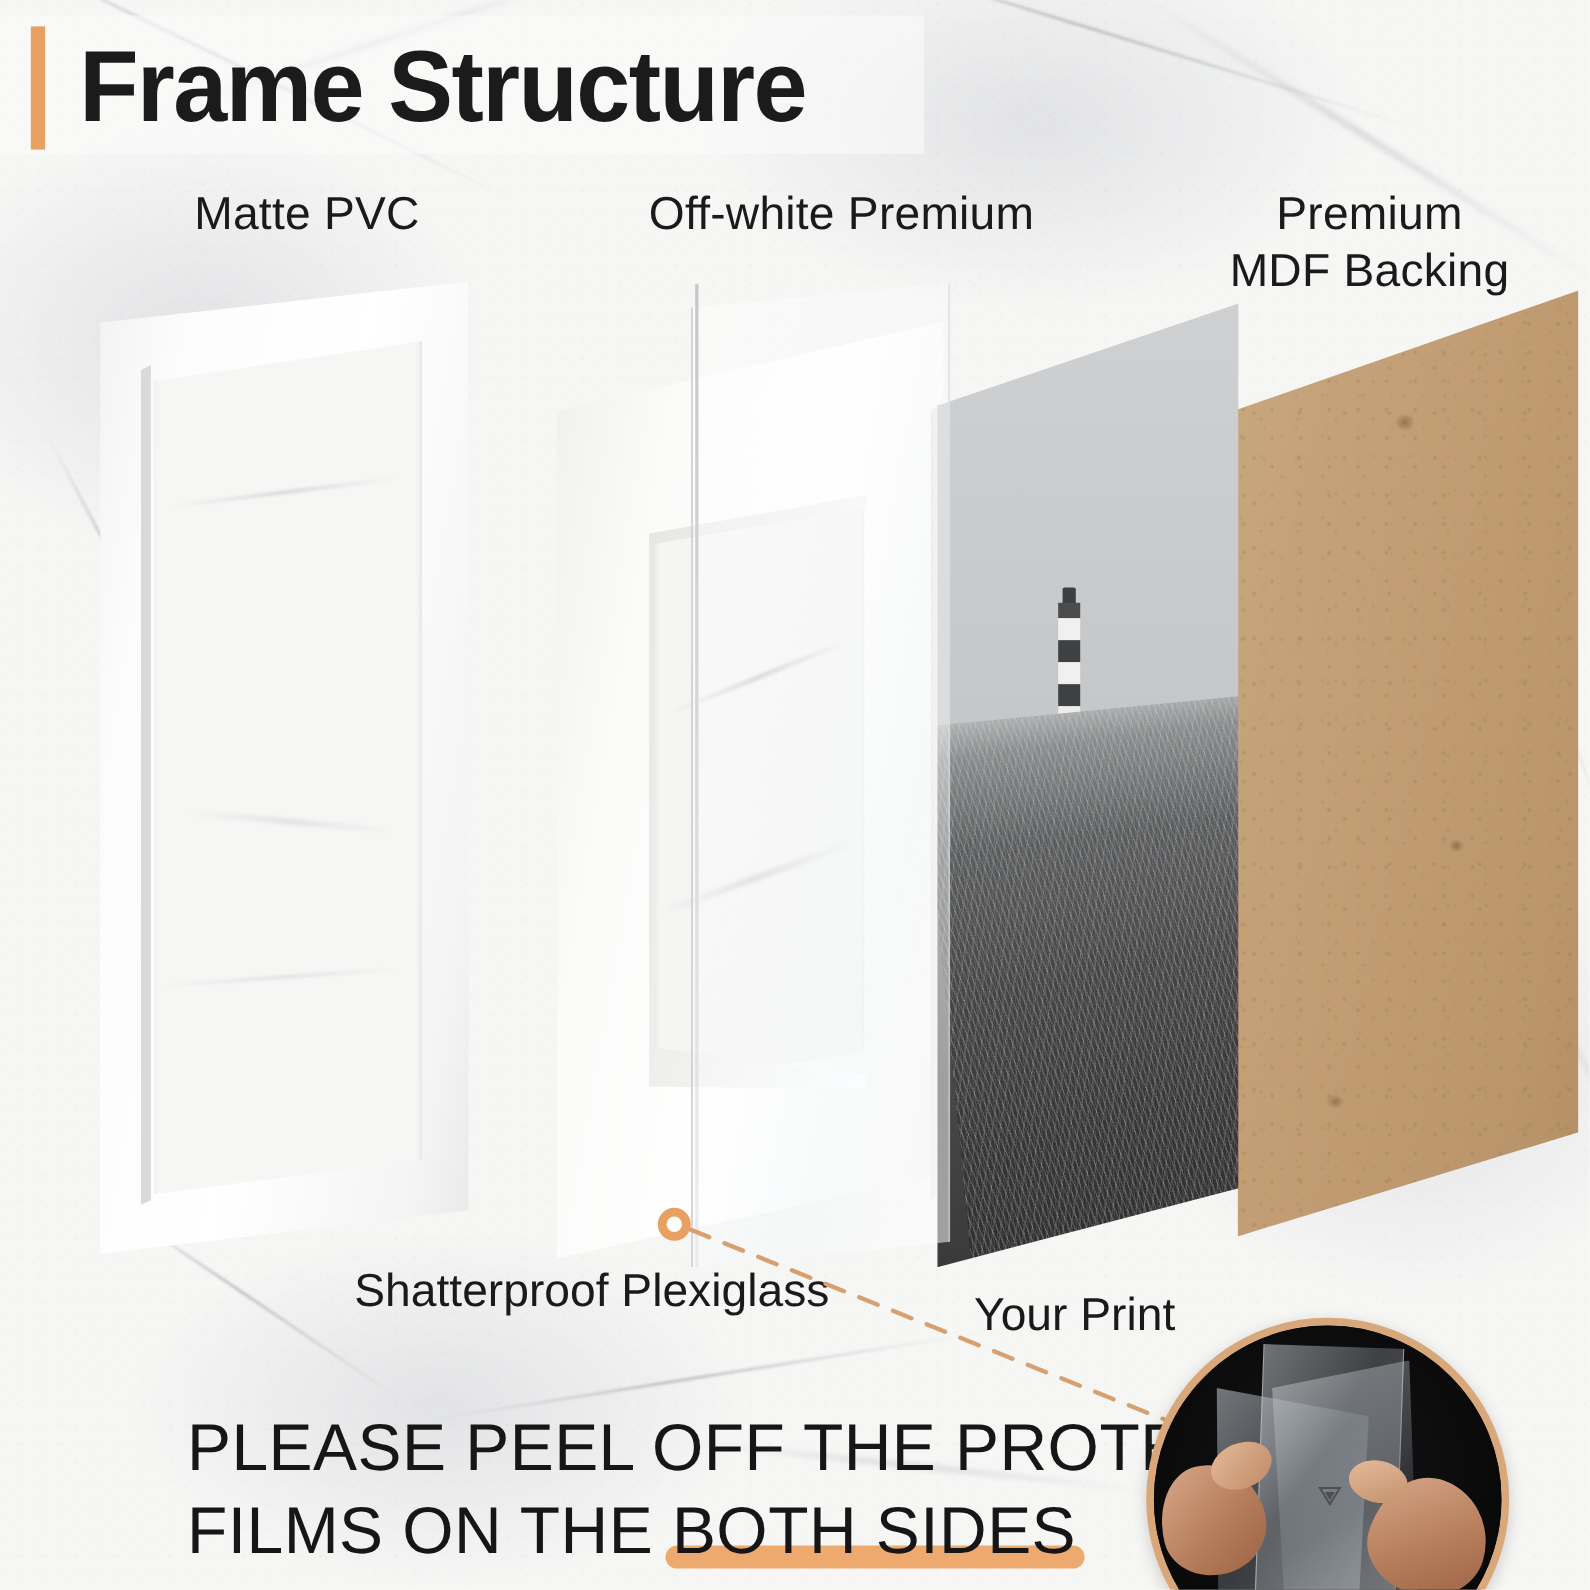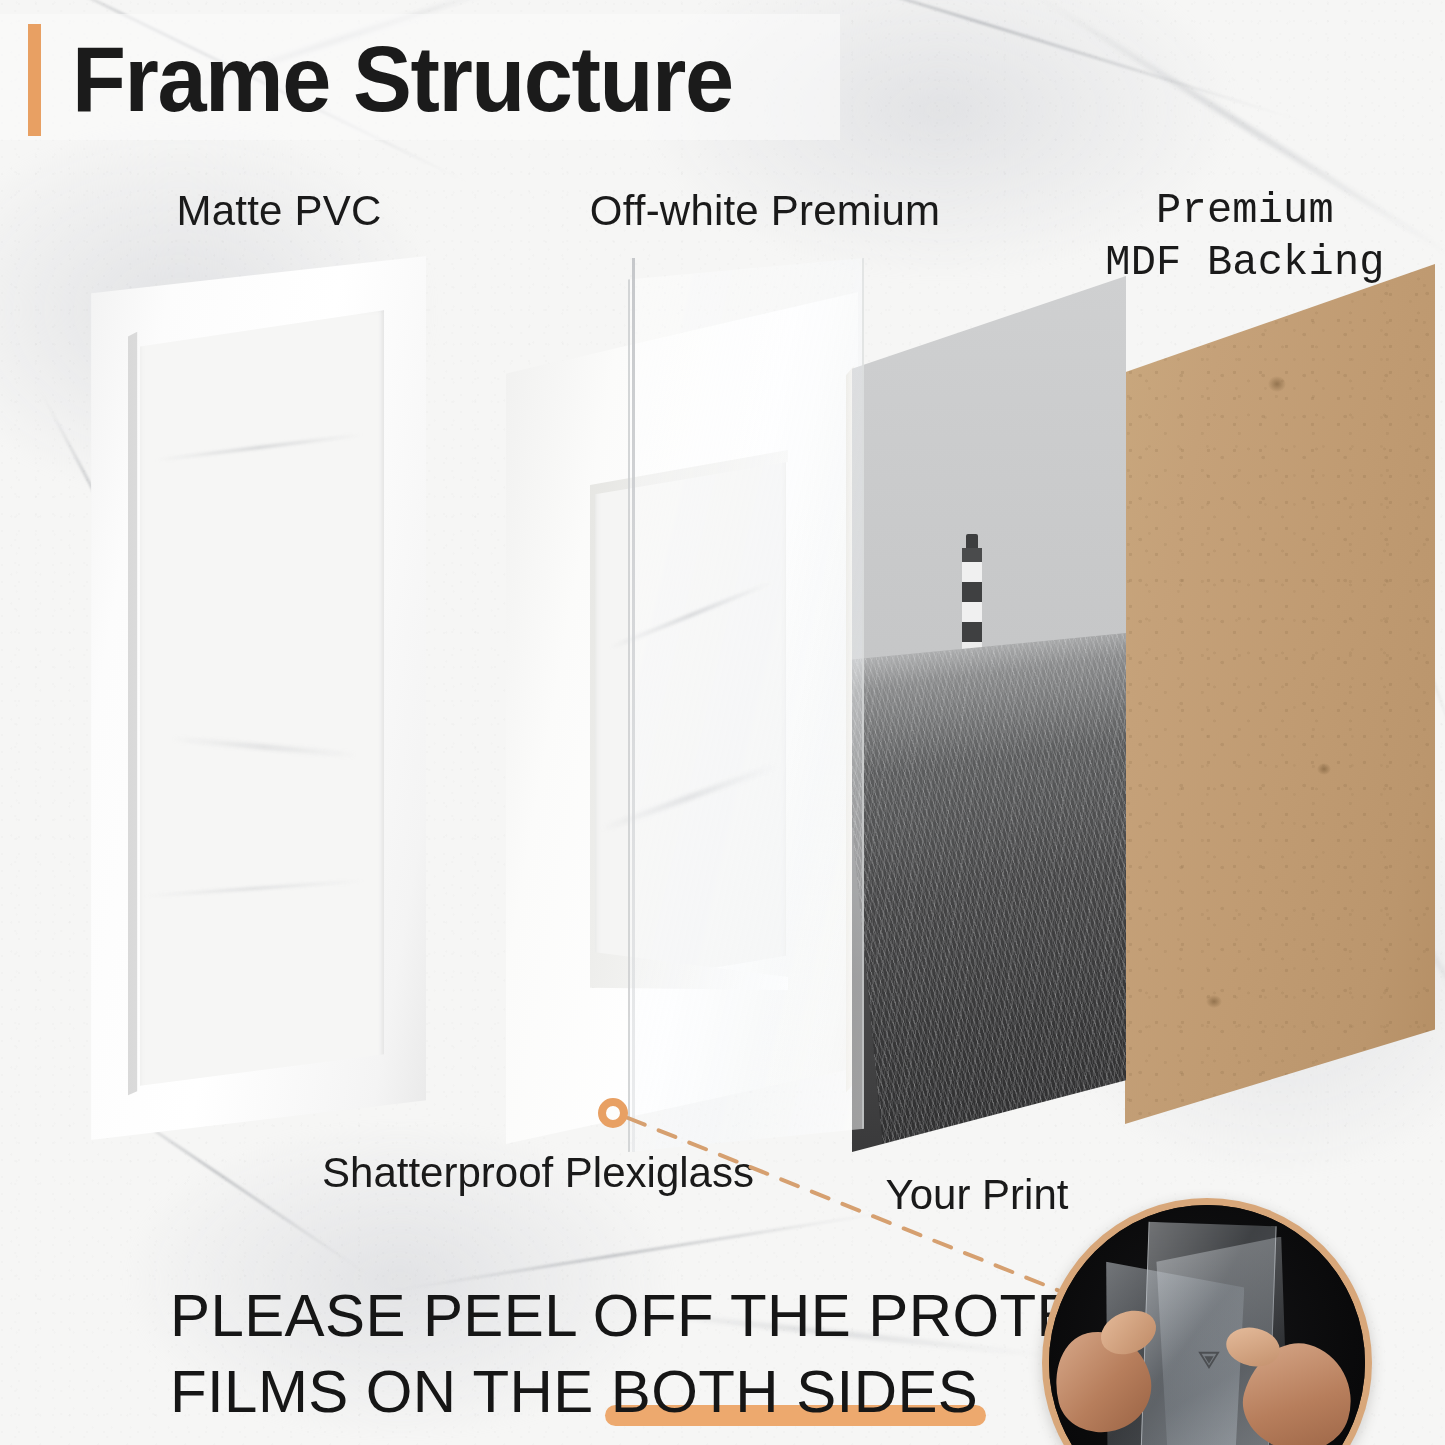--- a/index.html
+++ b/index.html
@@ -29,24 +29,24 @@
   #page-title{
     position:absolute;left:72px;top:20px;z-index:6;
     font-family:"Liberation Sans Narrow","Liberation Sans",sans-serif;
     font-weight:700;font-size:92px;letter-spacing:-1.5px;
     color:#1b1b1b;white-space:nowrap;line-height:118px;
     transform:scaleX(.96);transform-origin:left center;
   }
 
   
   .toplabel{position:absolute;z-index:6;text-align:center;color:#1a1a1a;
-    font-size:42px;line-height:52px;font-weight:400;letter-spacing:.2px;margin-top:17px;}
+    font-size:42px;line-height:52px;font-weight:400;letter-spacing:.2px;}
   #lbl-frame{left:104px;top:168px;width:350px;}
   #lbl-mat{left:520px;top:168px;width:490px;}
-  #lbl-mdf{left:1050px;top:168px;width:390px;font-family:Liberation Mono, monospace;}
+  #lbl-mdf{left:1050px;top:168px;width:390px;}
 
   
   .botlabel{position:absolute;z-index:14;color:#1a1a1a;
     font-size:42px;line-height:54px;font-weight:400;text-align:center;}
   #lbl-plexi{left:278px;top:1146px;width:520px;}
   #lbl-print{left:862px;top:1168px;width:230px;}
 
   
   #stage{position:absolute;inset:0;z-index:3;}
   .panel{position:absolute;}

